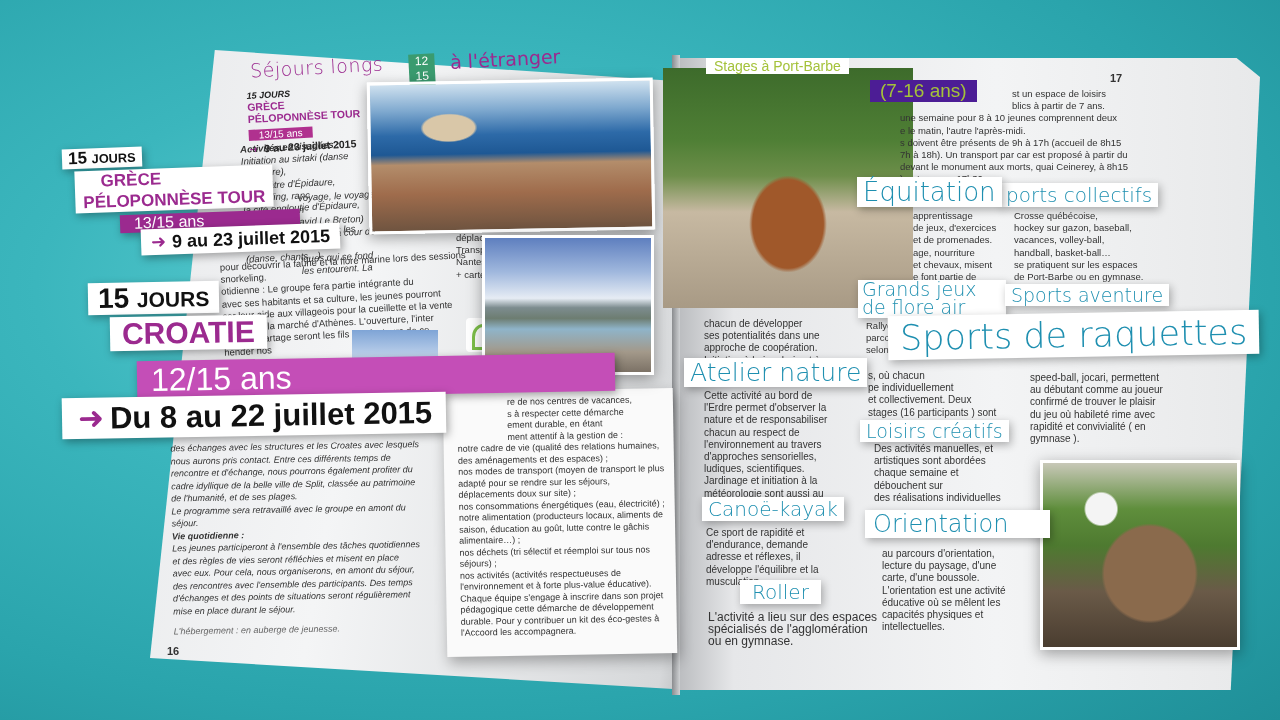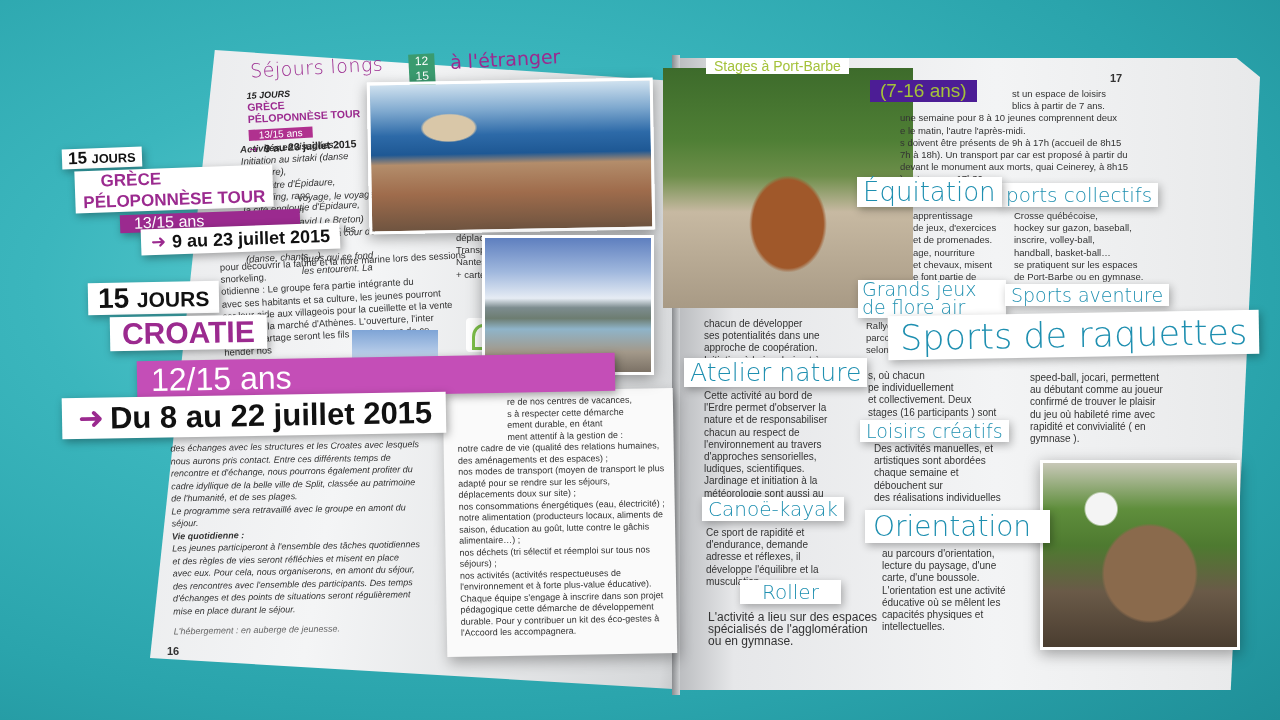--- a/index.html
+++ b/index.html
@@ -95,22 +95,22 @@
   .r-stages { left: 706px; top: 58px; padding: 0 8px; font-size: 14px; color: #a4c23a; background: #fff; }
   .r-ages { left: 870px; top: 80px; padding: 0 10px; font-size: 19px; color: #a4c23a; background: #4c1d95; }
   .r-equit { left: 857px; top: 177px; padding: 0 6px; font-size: 26px; }
   .r-collect { left: 1000px; top: 183px; padding: 0 6px; font-size: 20px; }
   .r-grands { left: 858px; top: 280px; padding: 0 4px; font-size: 19px; line-height: 18px; height: 38px; overflow: hidden; }
   .r-aventure { left: 1005px; top: 284px; padding: 0 6px; font-size: 19px; }
   .r-raquettes { left: 888px; top: 313px; padding: 2px 12px; font-size: 35px; transform: rotate(-1deg); }
   .r-atelier { left: 684px; top: 358px; padding: 0 6px; font-size: 25px; }
   .r-loisirs { left: 860px; top: 420px; padding: 0 6px; font-size: 19px; }
   .r-canoe { left: 702px; top: 497px; padding: 0 6px; font-size: 20px; }
-  .r-orient { left: 865px; top: 510px; padding: 0 8px; font-size: 28px; width: 185px; overflow: hidden; }
-  .r-roller { left: 740px; top: 580px; padding: 0 22px; font-size: 20px; }
+  .r-orient { left: 865px; top: 510px; padding: 0 8px; font-size: 24px; width: 185px; overflow: hidden; }
+  .r-roller { left: 740px; top: 580px; padding: 0 12px; font-size: 20px; }
 
   .page-num { font-weight: bold; font-size: 11px; color: #333; }
 </style>
 </head>
 <body>
 
 <div class="abs page-left"></div>
 <div class="abs page-right"></div>
 <div class="abs spine"></div>
 
@@ -232,21 +232,21 @@
   <p>de jeux, d'exercices</p>
   <p>et de promenades.</p>
   <p>age, nourriture</p>
   <p>et chevaux, misent</p>
   <p>e font partie de</p>
   <p>et 5e galons : stage</p>
 </div>
 <div class="abs small" style="left:1014px;top:210px;width:150px;">
   <p>Crosse québécoise,</p>
   <p>hockey sur gazon, baseball,</p>
-  <p>inscrire, volley-ball,</p>
+  <p>vacances, volley-ball,</p>
   <p>handball, basket-ball…</p>
   <p>se pratiquent sur les espaces</p>
   <p>de Port-Barbe ou en gymnase.</p>
   <p>Deux stages (16 participants )</p>
 </div>
 <div class="abs small" style="left:704px;top:318px;width:130px;font-size:10px;">
   <p>chacun de développer</p>
   <p>ses potentialités dans une</p>
   <p>approche de coopération.</p>
   <p>Initiation à la jonglerie et à</p>

